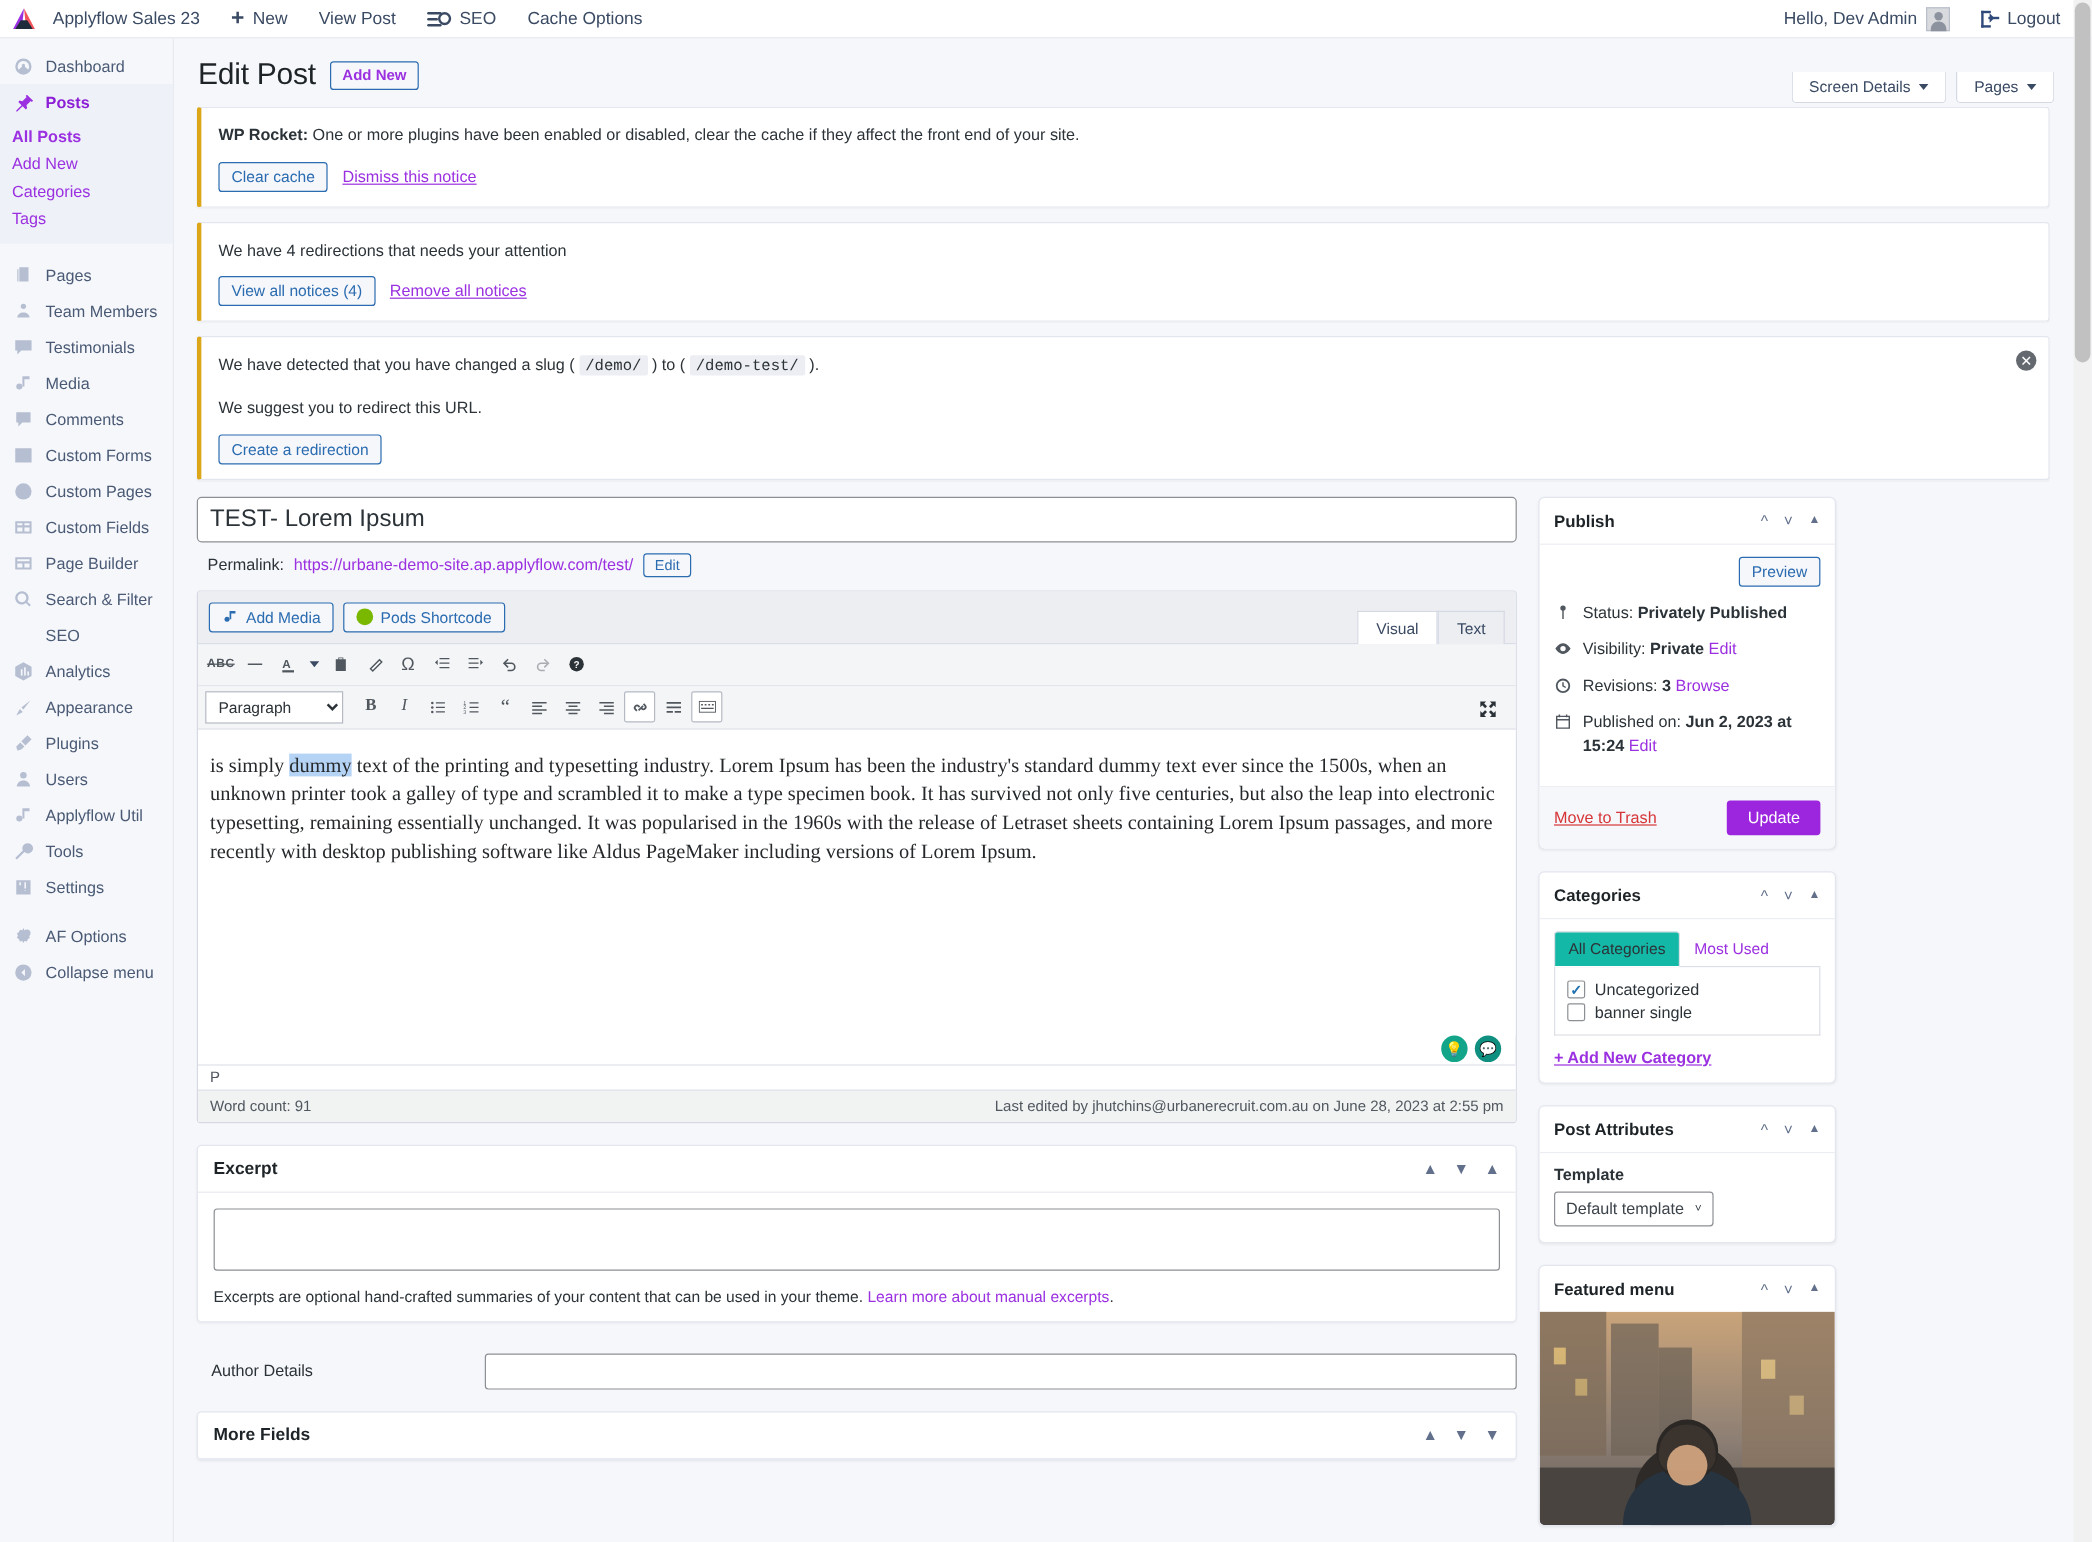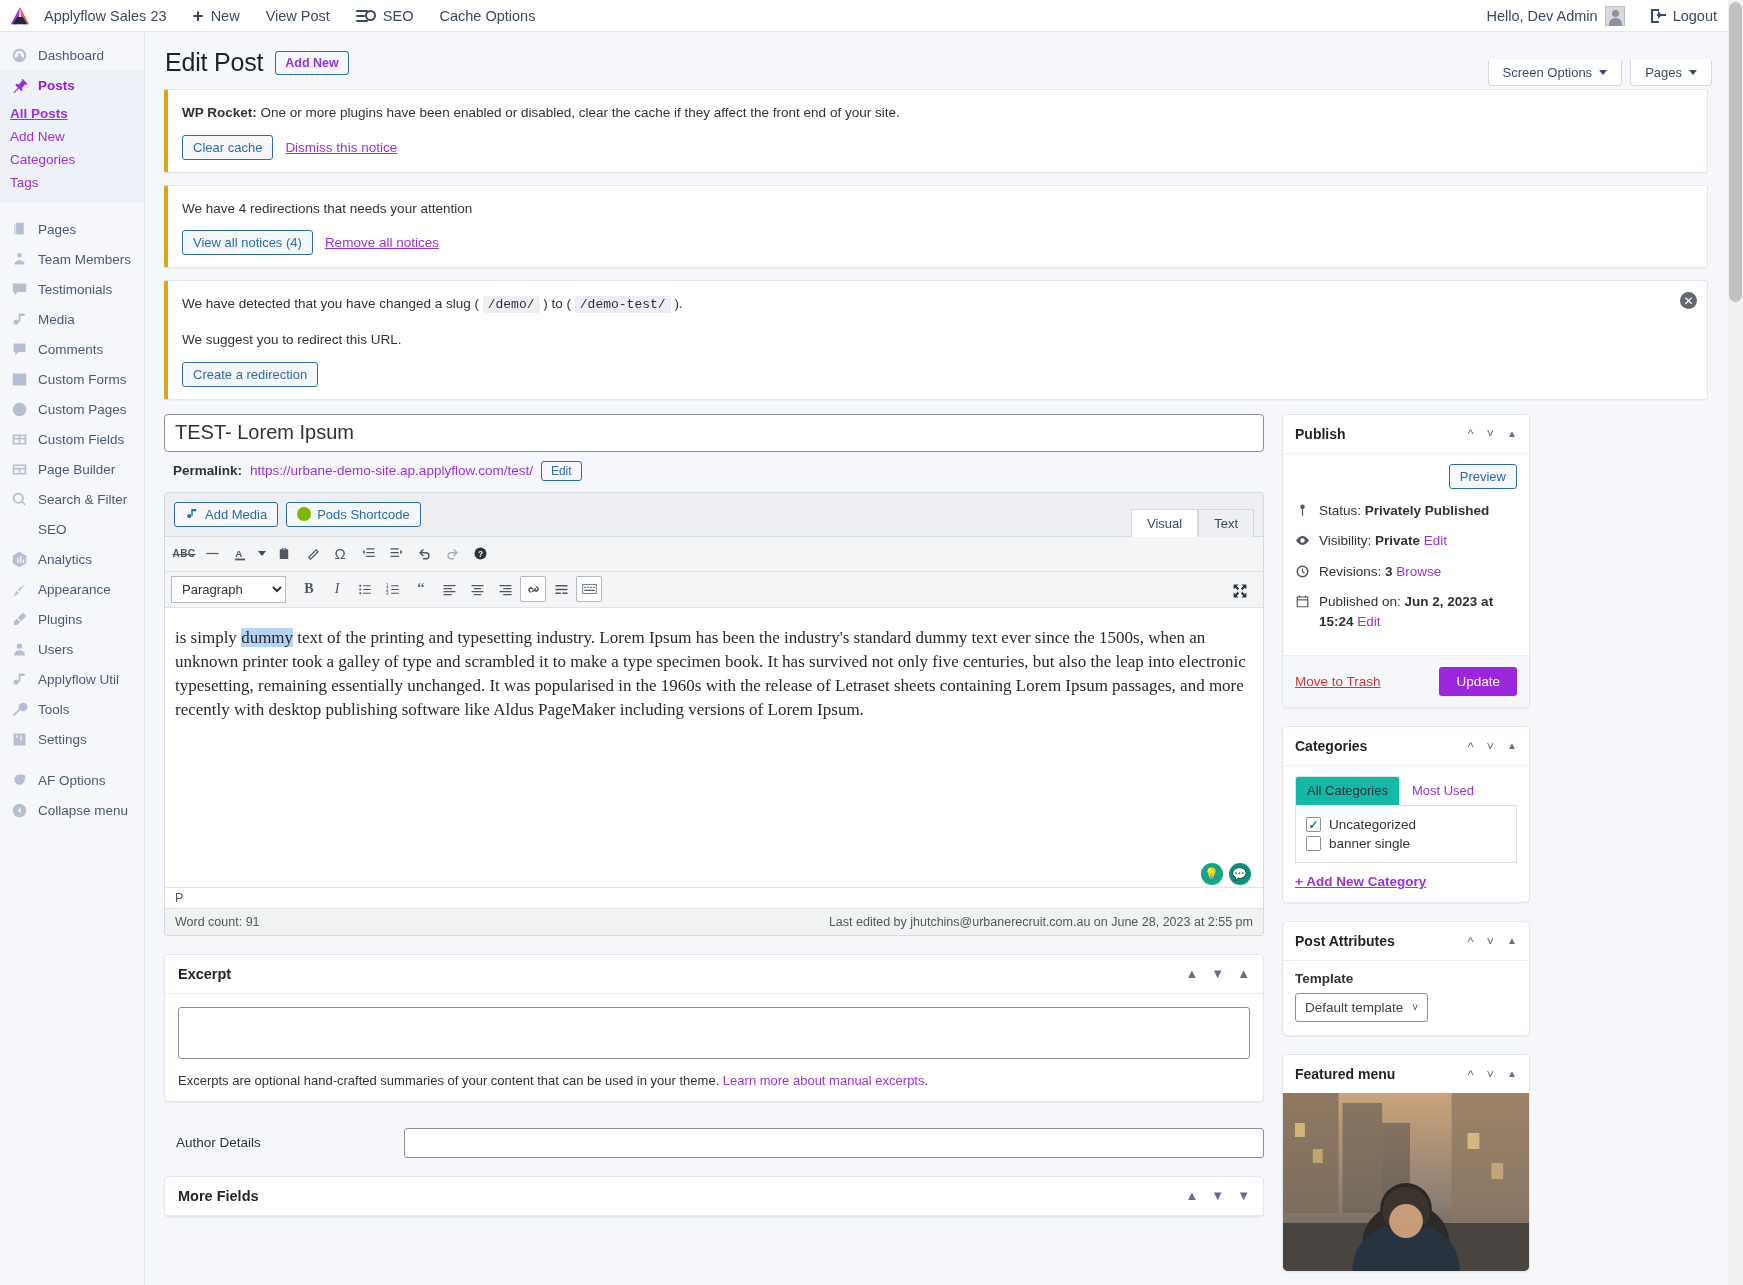--- a/index.html
+++ b/index.html
@@ -43,21 +43,21 @@
     background:#f6f7fb; z-index:40; padding-top:8px;
     border-right:1px solid #e8eaf1;
   }
   .menu-item{ display:flex; align-items:center; gap:10px; height:30px; padding:0 0 0 10px;
     color:#4a5a75; font-size:13.5px; cursor:pointer; }
   .menu-item.sep{ margin-top:11px; }
   .menu-item.current{ background:#eef1f8; color:#8c1fd6; font-weight:600;}
   .menu-item .mi-ico{ width:18px; height:18px; display:inline-flex; align-items:center; justify-content:center; color:#b6bfd2; flex:none;}
   .submenu{ background:#eef1f8; padding:2px 0 9px 0;}
   .submenu a{ display:block; padding:4px 0 4px 10px; color:#9b30e0; font-size:13.5px; text-decoration:none;}
-  .submenu a.cur{ font-weight:700;text-decoration:underline; }
+  .submenu a.cur{ font-weight:700; }
   svg.ic{ width:17px; height:17px; fill:#b6bfd2;}
   .menu-item.current svg.ic{ fill:#9b30e0;}
 
   
   #content{ position:absolute; top:32px; left:145px; width:1583px; height:1253px; }
   .pagehead{ padding:16px 0 0 20px; display:flex; align-items:center; gap:12px;}
   h1.page-title{ font-size:25px; font-weight:400; color:#1d2327; margin:0; letter-spacing:-.2px;}
   .btn{ display:inline-flex; align-items:center; justify-content:center; gap:6px;
     border:1px solid #2b6cb0; background:#f6f7fb; color:#2b6cb0;
     border-radius:3px; padding:4px 10px; font-size:13px; cursor:pointer; white-space:nowrap;}
@@ -78,21 +78,21 @@
     background:#646970; color:#fff; font-size:12px; display:flex; align-items:center; justify-content:center; cursor:pointer;}
 
   
   .cols{ display:flex; gap:18px; padding:14px 16px 0 19px; }
   .col-main{ width:1100px; flex:none;}
   .col-side{ width:248px; flex:none;}
 
   .titlefield{ width:100%; height:38px; border:1px solid #8c8f94; border-radius:4px;
     background:#fff; font-size:20px; color:#2c3338; padding:0 10px; font-family:"Liberation Sans", sans-serif;}
   .permalink{ margin:9px 0 0 9px; font-size:13.5px; color:#2c3338; display:flex; align-items:center; gap:8px;}
-  .permalink b{ font-weight:700;}
+  .permalink b{ font-weight:400;}
   .permalink a{ color:#9b30e0;}
   .permalink .btn{ padding:2px 9px; font-size:12px;}
 
   .editor-wrap{ margin-top:11px; border:1px solid #d5d9e4; background:#fff; border-radius:3px;}
   .media-row{ background:#eceef2; border-bottom:1px solid #d5d9e4; padding:9px 9px 9px 9px; display:flex; gap:8px; align-items:center; position:relative;}
   .ed-tabs{ position:absolute; right:9px; bottom:-1px; display:flex;}
   .ed-tab{ border:1px solid #d5d9e4; background:#eceef2; color:#3a4a63; padding:6px 15px; font-size:13px; cursor:pointer; border-bottom:none;}
   .ed-tab.active{ background:#fff; }
   .tbar{ background:#f4f5f7; border-bottom:1px solid #dfe2ea; padding:4px 6px; display:flex; align-items:center; gap:2px; position:relative;}
   .tbar.r2{ border-bottom:1px solid #dfe2ea; }
@@ -385,21 +385,21 @@
         </svg>
       </span>
     <span>Collapse menu</span>
   </div>
 </div>
 
 <div id="content">
 
   <div class="screen-meta">
     <div class="meta-tab">
-      <span>Screen Options</span>
+      <span>Screen Details</span>
       <span class="caret"></span>
     </div>
     <div class="meta-tab">
       <span>Pages</span>
       <span class="caret"></span>
     </div>
   </div>
 
   <div class="pagehead">
     <h1 class="page-title">Edit Post</h1>

